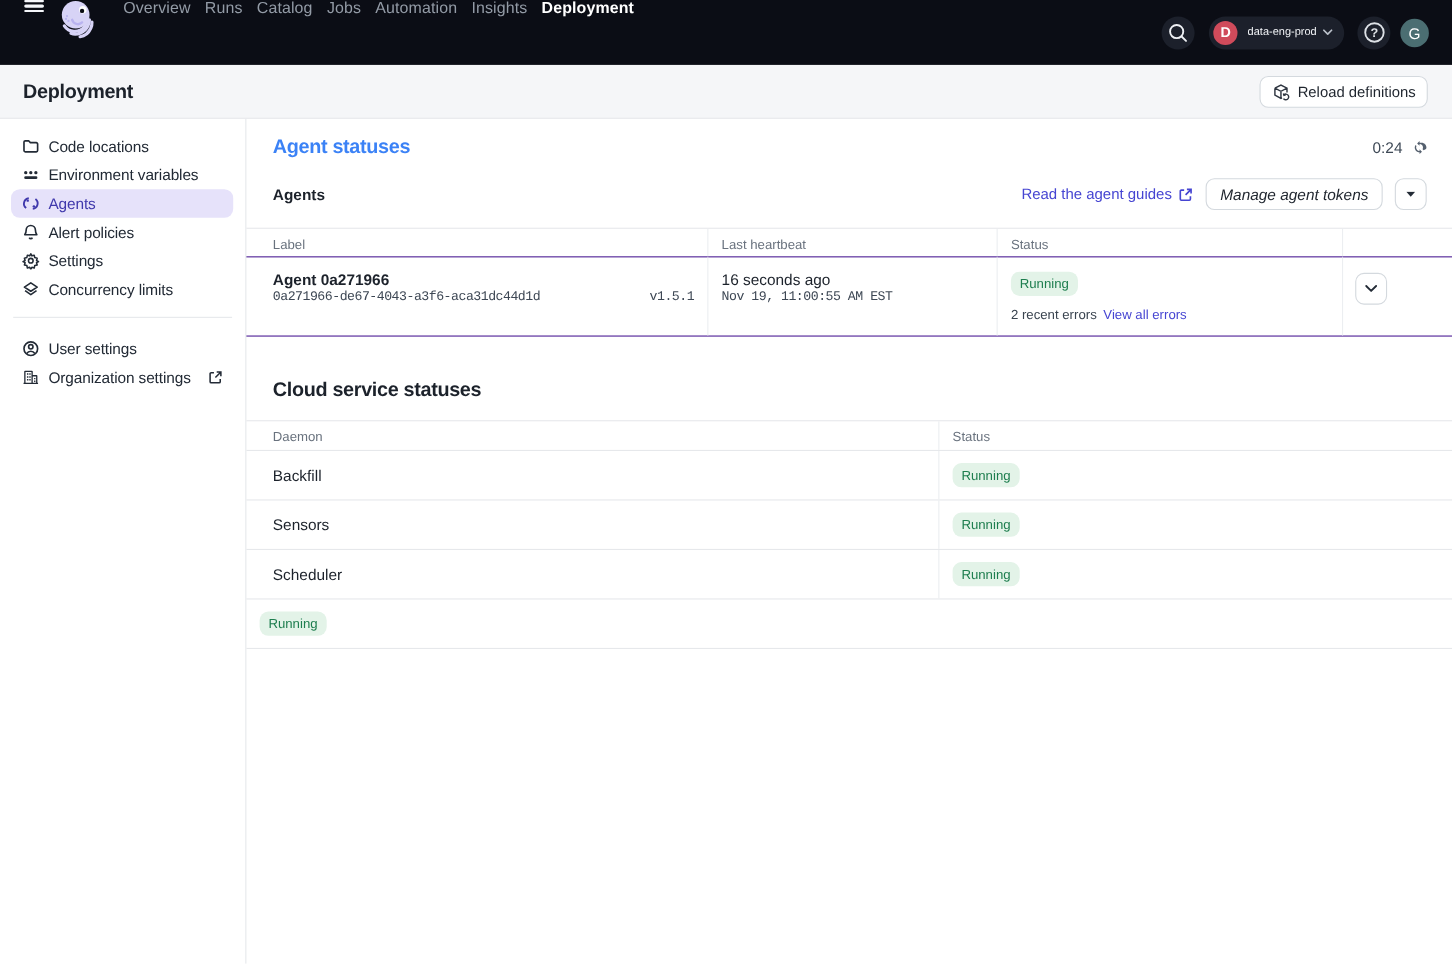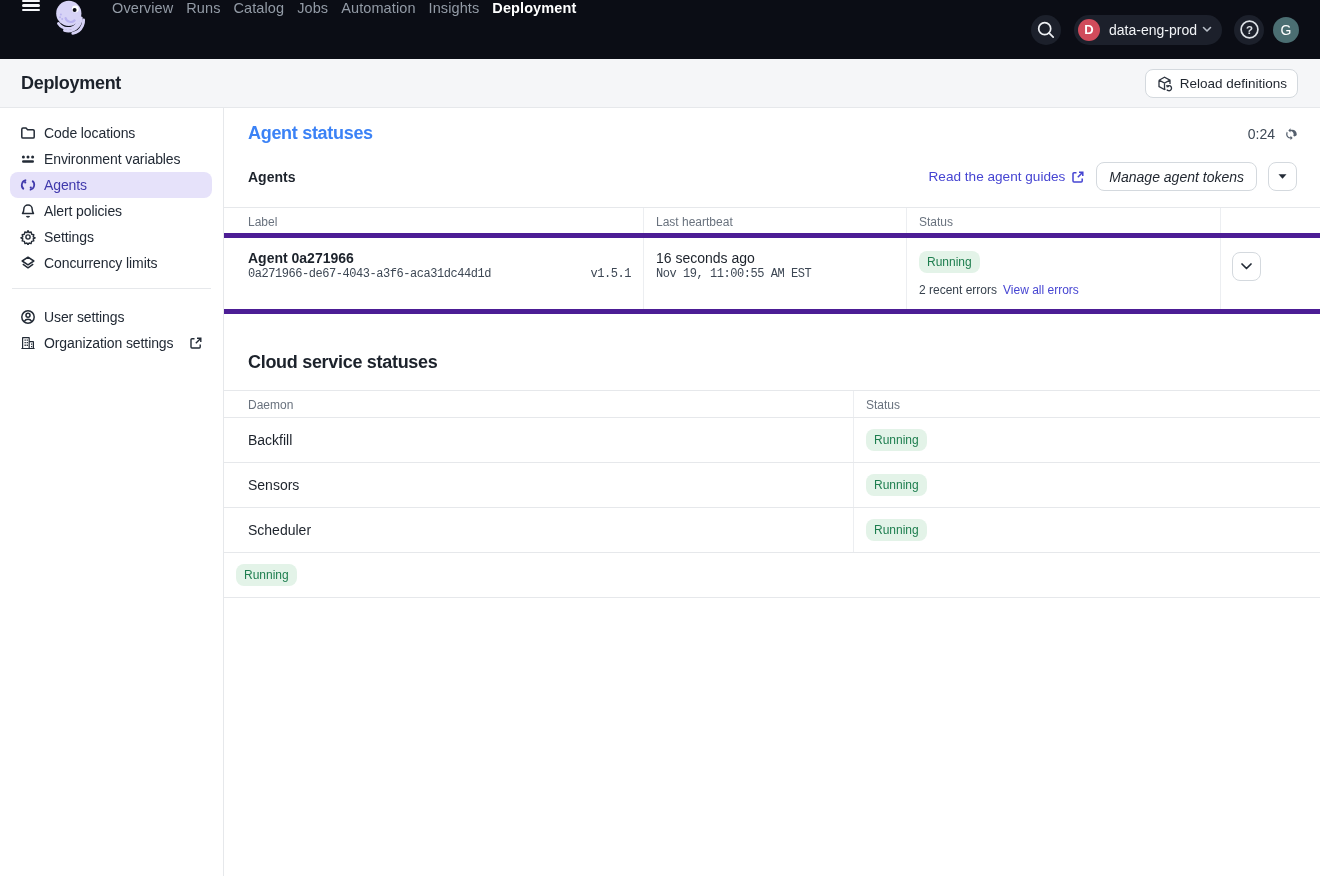--- a/index.html
+++ b/index.html
@@ -12,21 +12,21 @@
   .burger { width:18px; height:11px; margin-left:22px; display:flex; flex-direction:column; justify-content:space-between; }
   .burger div { height:2.2px; background:#f5f6fa; border-radius:2px; }
   .logo { margin-left:13px; }
   .navlinks { display:flex; align-items:center; margin-left:23px; gap:13px; }
   .navlinks a { color:#939ba6; font-size:14.5px; font-weight:500; text-decoration:none; letter-spacing:.1px; }
   .navlinks a.active { color:#fff; font-weight:700; }
   .navright { position:absolute; right:0; top:0; height:59px; display:flex; align-items:center; }
   .ncircle { width:30px; height:30px; border-radius:50%; background:#1c202b; display:flex; align-items:center; justify-content:center; }
   .deppill { height:30px; border-radius:15px; background:#1c202b; display:flex; align-items:center; padding:0 10px 0 4px; margin:0 12px 0 13px; }
   .deppill .dd { width:22px; height:22px; border-radius:50%; background:#d04b5b; color:#fff; font-size:13px; font-weight:700; display:flex; align-items:center; justify-content:center; }
-  .deppill .dname { color:#f2f4f7; font-size:14px; margin:0 5px 0 9px; }
+  .deppill .dname { color:#f2f4f7; font-size:10px; margin:0 5px 0 9px; }
   .avatar { width:26px; height:26px; border-radius:50%; background:#4b6e72; color:#fff; font-size:14px; display:flex; align-items:center; justify-content:center; margin:0 21px 0 9px; }
 
   
   .pagehead { height:49px; background:#f5f6f8; border-bottom:1px solid #e6e8eb; display:flex; align-items:center; justify-content:space-between; padding:0 22px 0 24px; }
   .pagehead h1 { font-size:18px; font-weight:700; color:#1c222b; letter-spacing:-0.3px; margin-left:-3px; }
   .btn { display:inline-flex; align-items:center; gap:7px; height:29px; padding:0 10px; background:#fff; border:1px solid #d4d9de; border-radius:8px; font-size:13.5px; color:#1f252e; }
 
   
   .shell { display:flex; height:768px; }
   .side { width:224px; border-right:1px solid #e6e8eb; padding-top:12px; flex:none; }
@@ -43,21 +43,21 @@
   .timer { display:flex; align-items:center; gap:8px; color:#3e4956; font-size:14px;margin-left:24px; }
   .agents-row { display:flex; align-items:center; justify-content:space-between; padding:0 23px 0 24px; margin-top:18px; height:29px; }
   .agents-row h3 { font-size:14px; font-weight:700; color:#1c222b; }
   .ar-right { display:flex; align-items:center; }
   a.blue { color:#4645d2; font-size:13.6px; text-decoration:none; display:inline-flex; align-items:center; gap:6px; }
   .caretbtn { width:29px; height:29px; display:inline-flex; align-items:center; justify-content:center; background:#fff; border:1px solid #d4d9de; border-radius:8px; margin-left:11px; flex:none; }
   .mbtn { margin-left:11px; font-size:14px; padding:0 12px;font-style:italic; }
 
   
   .tbl { border-top:1px solid #e6e8eb; margin-top:16px; }
-  .t1row { display:grid; grid-template-columns:420px 263px 314px 51px; border-bottom:5px solid #4c1d95; }
+  .t1row { display:grid; grid-template-columns:420px 263px 314px 51px; border-bottom:1px solid #4c1d95; }
   .t2row { display:grid; grid-template-columns:630px 418px; border-bottom:1px solid #e6e8eb; }
   .cell { border-right:1px solid #eceef1; }
   .hcell { font-size:12px; color:#69727e; line-height:14px; padding:7px 12px 4px 12px; }
   .hcell.first, .bcell.first, .dcell.first { padding-left:24px; }
   
   .bcell { padding:12px 12px 12px 12px; }
   .lbl-name { font-size:14px; font-weight:700; color:#1c222b; }
   .sub { margin-top:1px; font-size:12px; letter-spacing:-0.45px; color:#3d4754; display:flex; justify-content:space-between; }
   .hb1 { font-size:14px; color:#1c222b; }
   .badge { display:inline-block; height:22px; line-height:22px; padding:0 8px; background:#e3f3e8; color:#1e7e4f; font-size:12px; border-radius:8px; }

